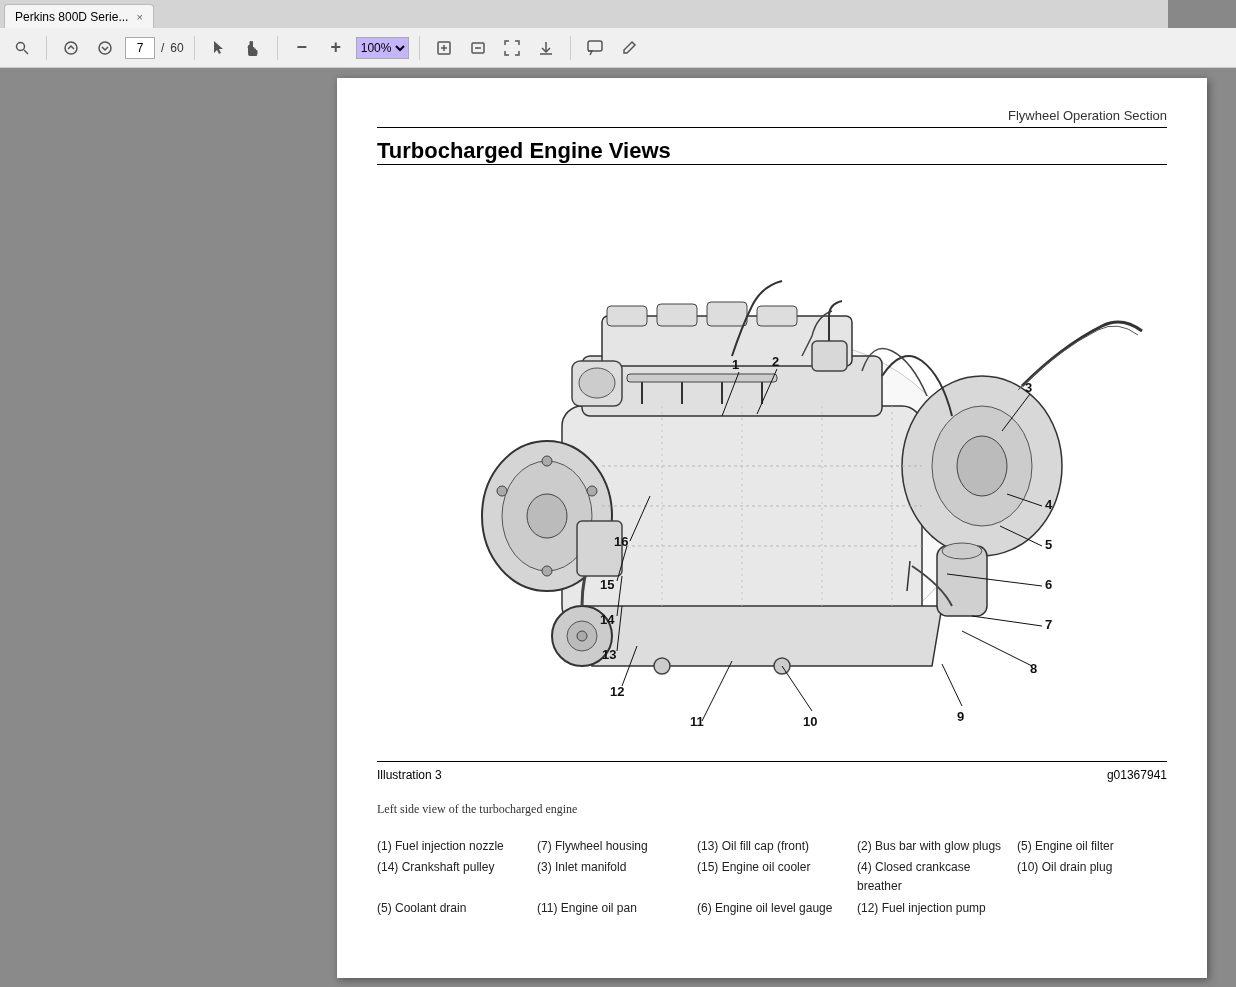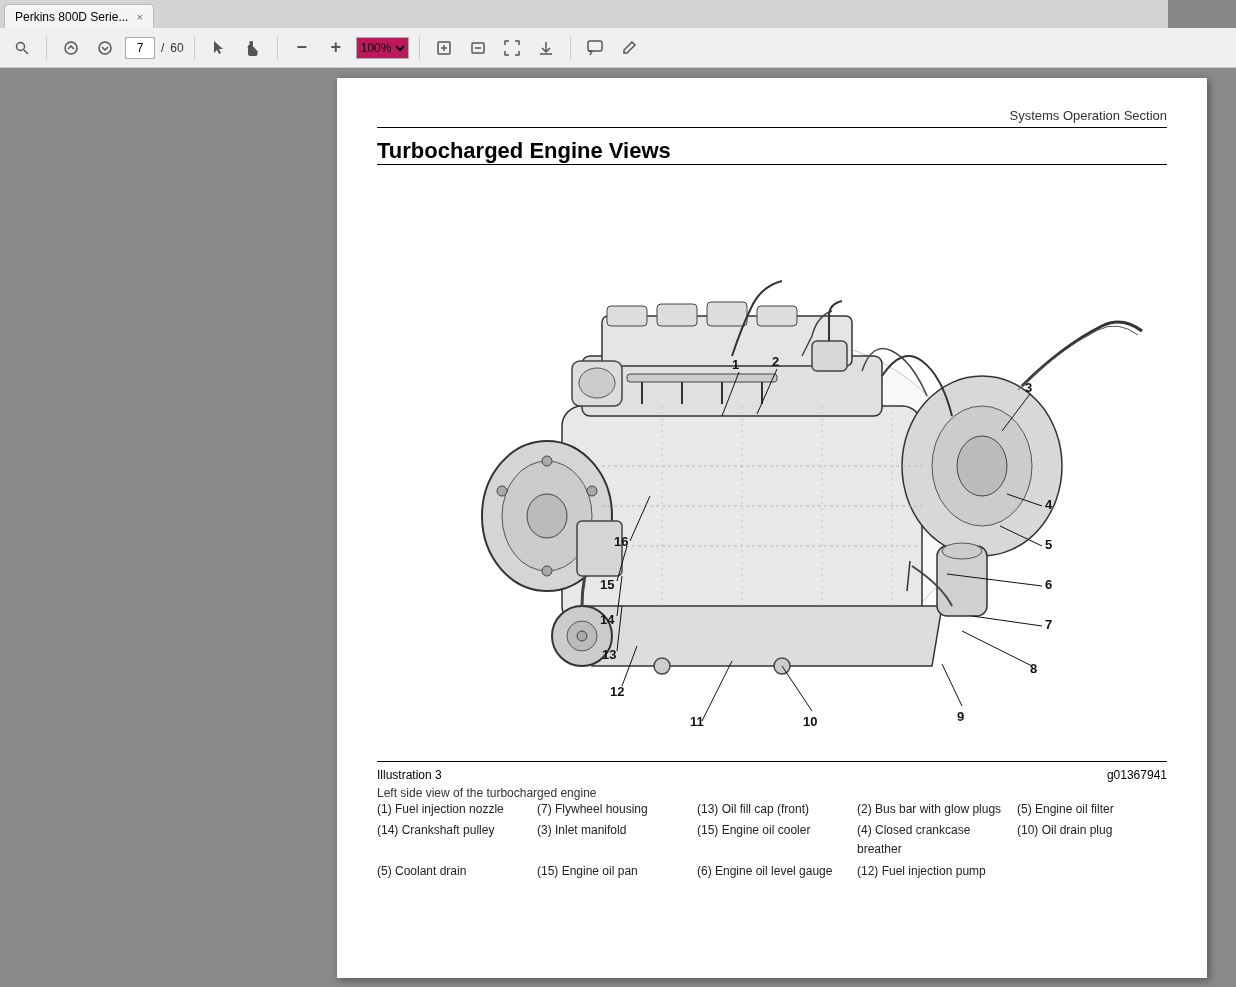--- a/index.html
+++ b/index.html
@@ -22,21 +22,21 @@
       display: flex; align-items: center; justify-content: center;
       font-size: 16px; color: #333;
       border-radius: 3px;
     }
     .toolbar-separator { width: 1px; height: 24px; background: #ccc; margin: 0 4px; }
     .page-input {
       width: 30px; height: 22px; border: 1px solid #aaa; text-align: center; font-size: 12px;
     }
     .page-total { font-size: 12px; color: #333; }
     .zoom-select {
-      height: 22px; font-size: 12px; border: 1px solid #aaa; background: #be185d;
+      height: 22px; font-size: 12px; border: 1px solid #aaa; background: #c4b5fd;
     }
     
     #tabbar {
       width: 1168px;
       height: 28px;
       background: #d4d4d4;
       display: flex;
       align-items: flex-end;
       padding-left: 4px;
     }
@@ -125,26 +125,27 @@
     
     .caption-bar {
       border-top: 1px solid #000;
       padding-top: 6px;
       margin-top: 4px;
     }
     .caption-top {
       display: flex;
       justify-content: space-between;
       font-size: 12px;
-      margin-bottom: 4px;
+      margin-bottom: 20px;
     }
     .caption-desc {
       font-size: 12px;
-      margin-bottom: 0;
+      margin-bottom: 20px;
       color: #333;
+      font-family: Liberation Serif, serif;
     }
     .caption-items {
       display: grid;
       grid-template-columns: 1fr 1fr 1fr 1fr 1fr;
       gap: 2px 10px;
       font-size: 12px;
       color: #222;
       line-height: 1.6;
     }
   </style>
@@ -246,21 +247,21 @@
 </div>
 
 <div id="main">
 
   <div id="sidebar"></div>
 
   <div id="doc-area">
     <div id="page">
 
       <div class="section-header-right">
-        <span>Systems Operation Section</span>
+        <span>Flywheel Operation Section</span>
       </div>
 
       <div class="page-title">Turbocharged Engine Views</div>
       <hr class="title-underline">
 
       <div class="engine-diagram">
         <svg viewBox="0 0 780 560" xmlns="http://www.w3.org/2000/svg">
 
           <g fill="none" stroke="#222" stroke-width="1">
 
@@ -402,21 +403,21 @@
             <div>(7) Flywheel housing</div>
             <div>(13) Oil fill cap (front)</div>
             <div>(2) Bus bar with glow plugs</div>
             <div>(5) Engine oil filter</div>
             <div>(14) Crankshaft pulley</div>
             <div>(3) Inlet manifold</div>
             <div>(15) Engine oil cooler</div>
             <div>(4) Closed crankcase breather</div>
             <div>(10) Oil drain plug</div>
             <div>(5) Coolant drain</div>
-            <div>(15) Engine oil pan</div>
+            <div>(11) Engine oil pan</div>
             <div>(6) Engine oil level gauge</div>
             <div>(12) Fuel injection pump</div>
           </div>
       </div>
 
     </div>
   </div>
 </div>
 
 </body></html>

